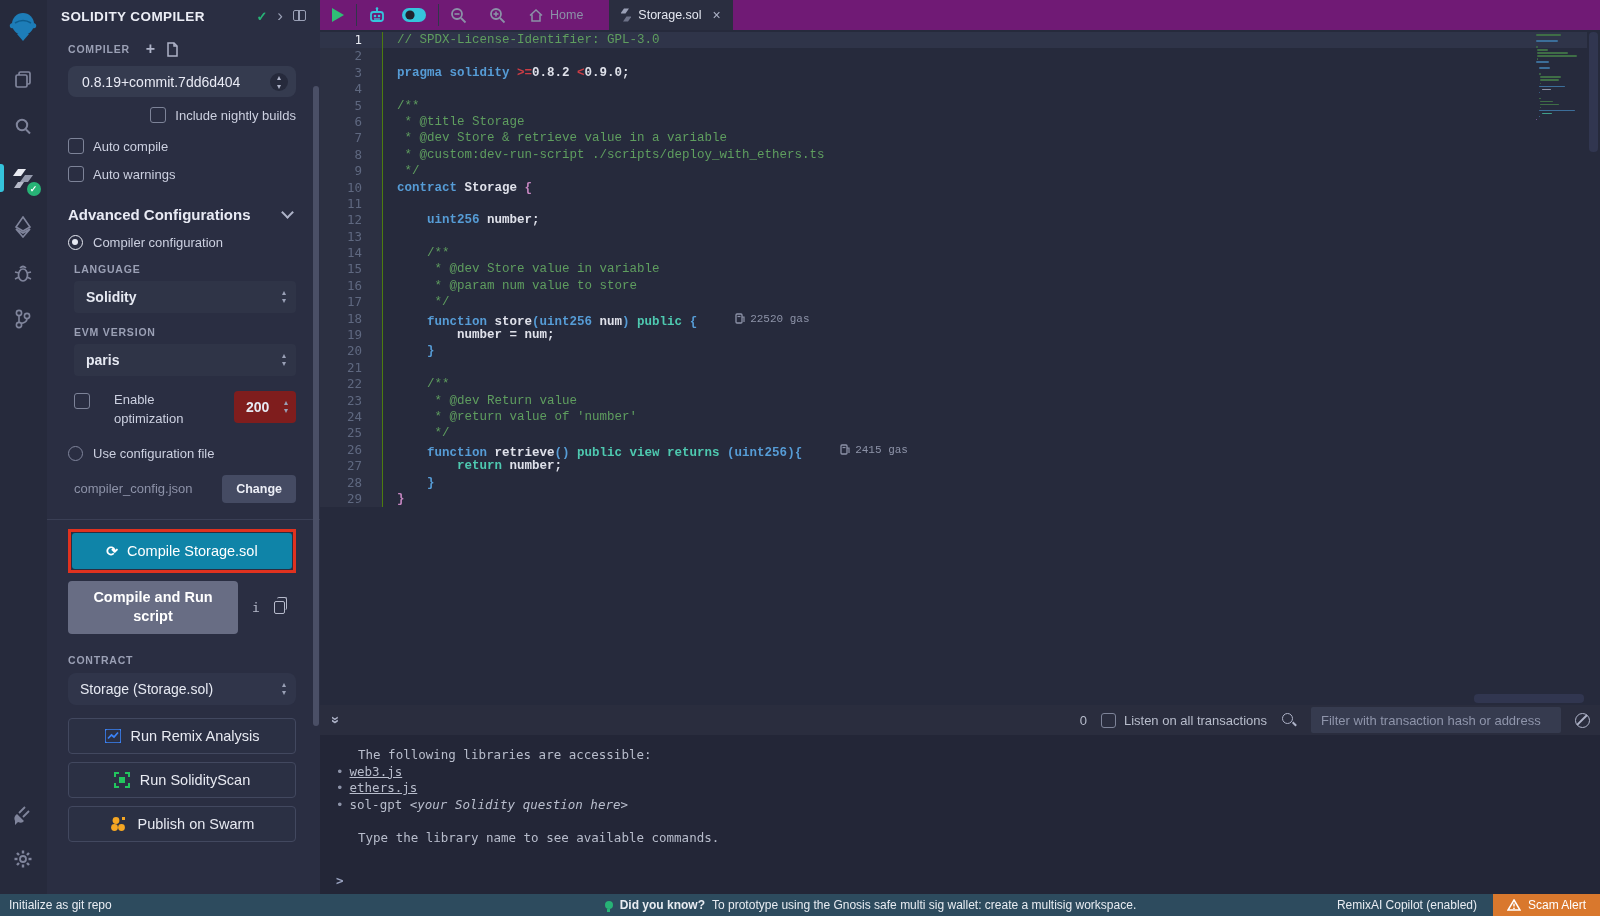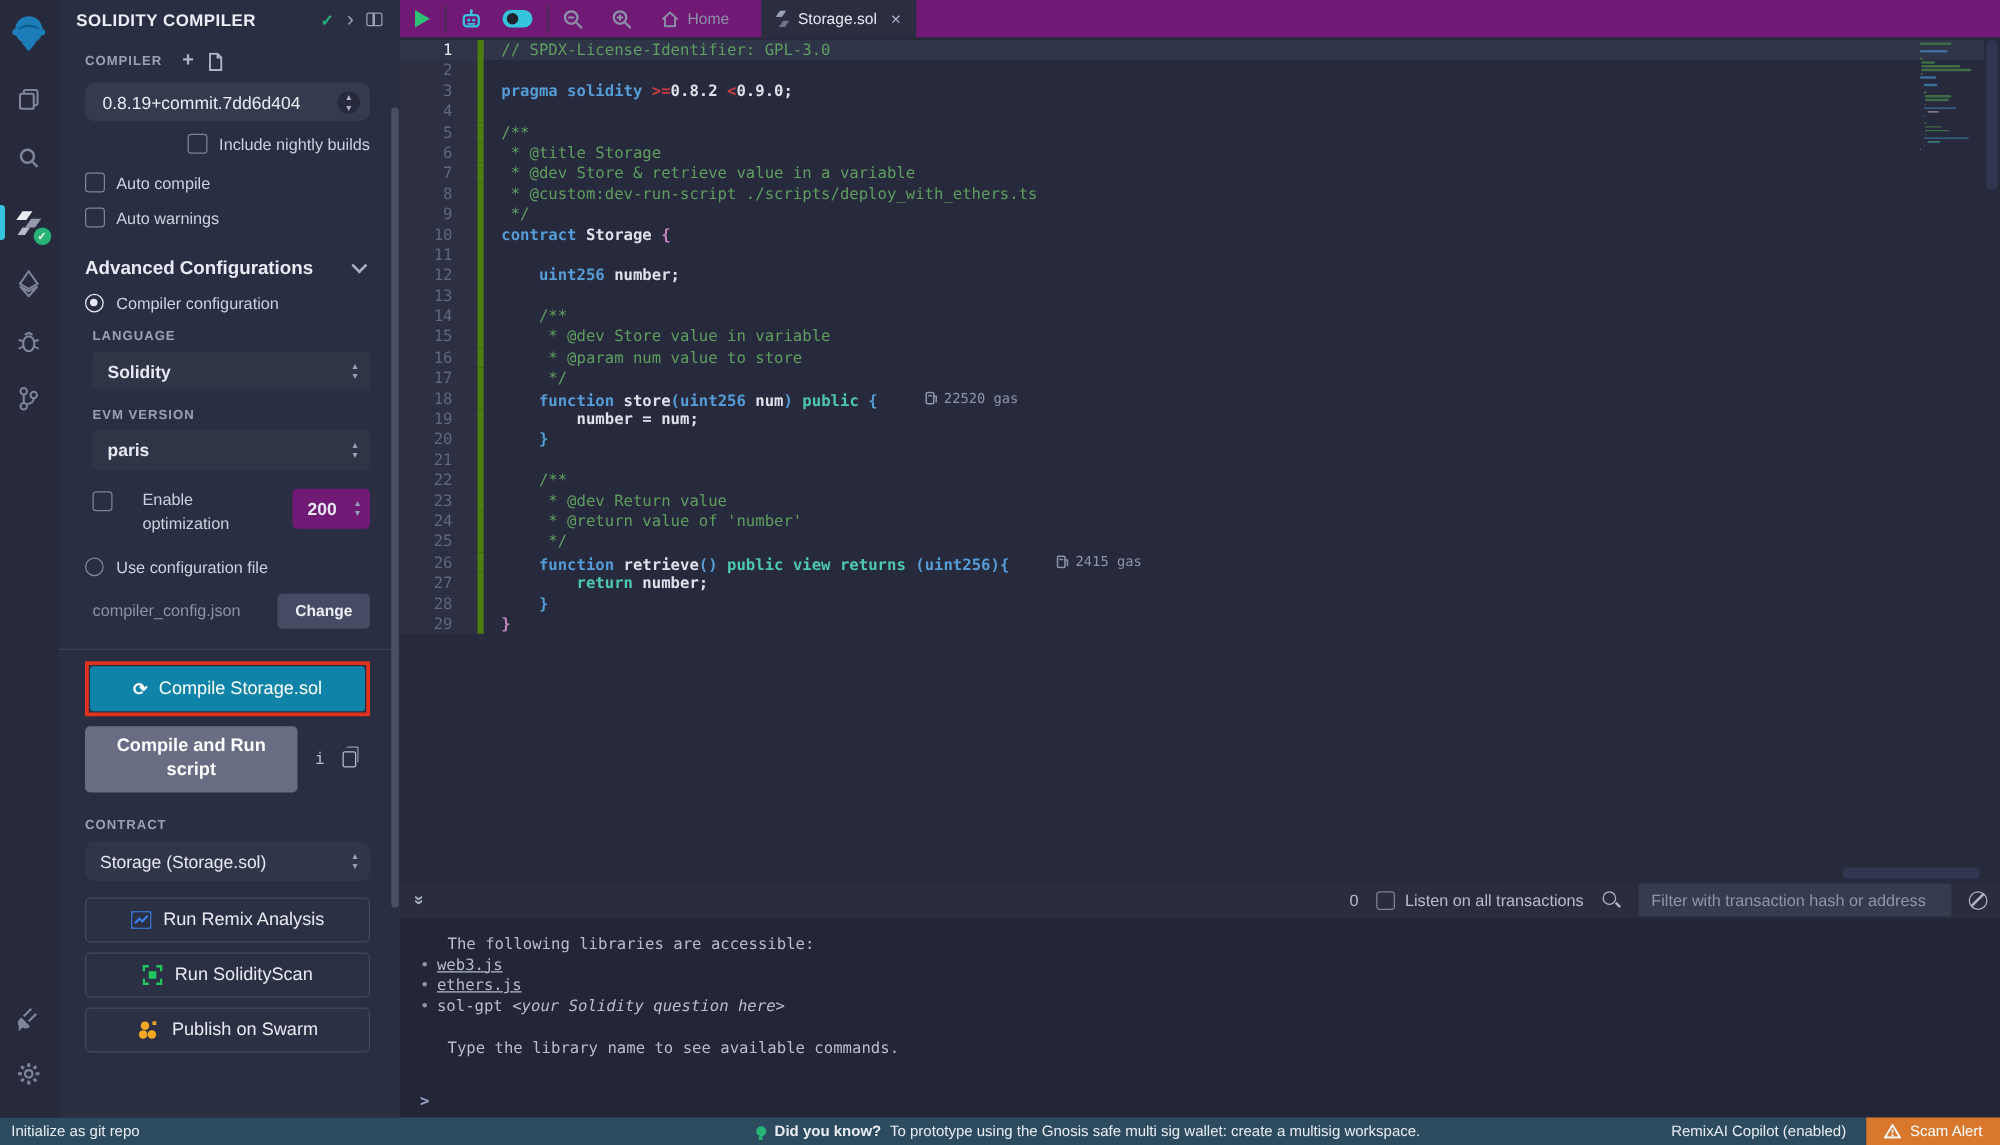--- a/index.html
+++ b/index.html
@@ -43,21 +43,21 @@
   .radio { width:15px; height:15px; border-radius:50%; border:1.5px solid #80859c; position:relative; flex:0 0 auto; }
   .radio.sel { border-color:#e6e9f2; }
   .radio.sel::after { content:""; position:absolute; left:3px; top:3px; width:6px; height:6px; border-radius:50%; background:#e6e9f2; }
   .indent { margin-left:6px; }
   .field-label { margin-top:13px; }
   .select { margin-top:6px; height:32px; background:#2f3447; border-radius:4px; display:flex; align-items:center; padding:0 10px 0 12px; cursor:pointer; }
   .select .stext { color:#e6e9f2; font-size:14px; font-weight:600; flex:1; }
   .caret-ud { color:#9aa0b6; font-size:8px; line-height:8px; text-align:center; }
   .opt-row { display:flex; align-items:flex-start; margin-top:15px; gap:24px; }
   .opt-label { font-size:13px; color:#ccd0e0; line-height:1.45; }
-  .num-box { margin-left:auto; width:62px; height:32px; background:#701a75; border-radius:4px; display:flex; align-items:center; padding:0 8px 0 12px; }
+  .num-box { margin-left:auto; width:62px; height:32px; background:#7f1d1d; border-radius:4px; display:flex; align-items:center; padding:0 8px 0 12px; }
   .num-box .ntext { color:#e6e9f2; font-size:14px; font-weight:600; flex:1; }
   .config-row { display:flex; align-items:center; margin-top:14px; }
   .config-file { color:#8d92a8; font-size:13px; }
   .change-btn { margin-left:auto; background:#454b63; border:none; border-radius:4px; color:#eceef6; font-size:12.5px; font-weight:bold; padding:7px 14px; cursor:pointer; }
   .divider { border-top:1px solid #3a3f55; margin:16px -24px 0 -21px; }
   .compile-outline { margin-top:9px; border:3px solid var(--c-annotation,#e0321f); padding:1px; }
   .compile-btn { width:100%; height:36px; background:var(--c-compile_button,#0f84a8); border:none; border-radius:3px; color:#fff; font-size:14.5px; display:flex; align-items:center; justify-content:center; gap:9px; cursor:pointer; font-family:inherit; }
   .refresh-icon { font-size:14px; font-weight:bold; }
   .compile-run-row { display:flex; align-items:center; margin-top:8px; gap:14px; }
   .compile-run-btn { width:170px; background:#686d84; border:none; border-radius:4px; color:#fff; font-size:14.5px; font-weight:600; line-height:1.35; padding:7px 10px; cursor:pointer; font-family:inherit; }
@@ -75,21 +75,21 @@
   .tb-sep { width:1px; background:#31364a; margin:4px 0; }
   .tab { display:flex; align-items:center; gap:7px; padding:0 12px; color:#8b91a7; font-size:12.5px; cursor:pointer; }
   .tab.active { background:#2a2e40; color:#e4e7f0; }
   .tab .close { color:#aeb3c8; font-size:14px; margin-left:4px; }
   .editor { flex:1; position:relative; overflow:hidden; background:#262a3c; font-family:"DejaVu Sans Mono", monospace; }
   .code-lines { position:absolute; left:0; top:2px; right:0; }
   .code-row { display:flex; height:16.4px; line-height:16.4px; font-size:12.5px; white-space:pre; }
   .code-row.active { background:#2f3449; }
   .ln { width:62px; flex:0 0 auto; text-align:right; padding-right:20px; color:#5f6880; background:#2c3042; }
   .code-row.active .ln { background:transparent; color:#e8eaf2; }
-  .lc { flex:1; padding-left:14px; border-left:5px solid #4d7c0f; }
+  .lc { flex:1; padding-left:14px; border-left:1px solid #4d7c0f;font-family:Liberation Mono, monospace; }
   .tk-cm { color:#5f9e5f; }
   .tk-kw { color:#569cd6; font-weight:bold; }
   .tk-wh { color:#dfe1ea; font-weight:bold; }
   .tk-op { color:#cd3d45; font-weight:bold; }
   .tk-fn { color:#4ec9b0; font-weight:bold; }
   .tk-pn { color:#569cd6; font-weight:bold; }
   .tk-br0 { color:#c586c0; font-weight:bold; }
   .tk-br1 { color:#569cd6; font-weight:bold; }
   .gas { color:#8d93a8; font-size:11px; margin-left:38px; display:inline-flex; align-items:center; gap:5px; font-weight:normal; }
   .minimap { position:absolute; top:4px; right:16px; width:48px; }

